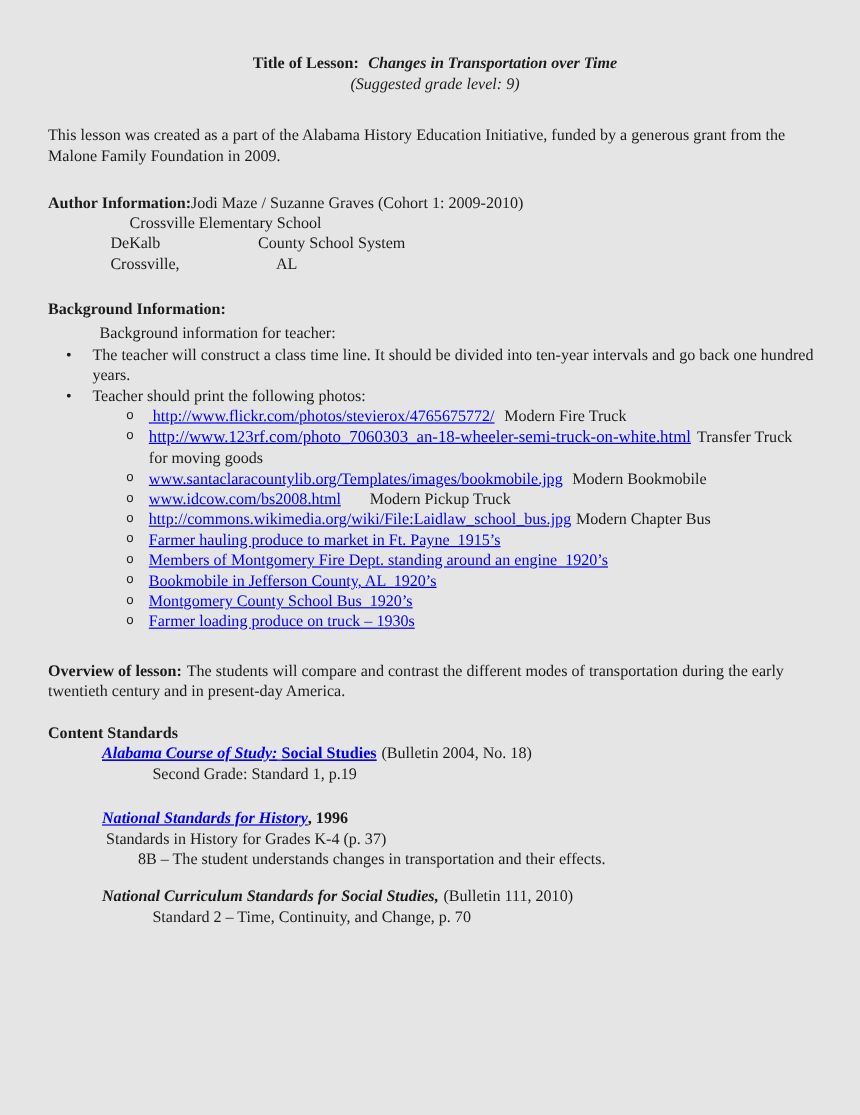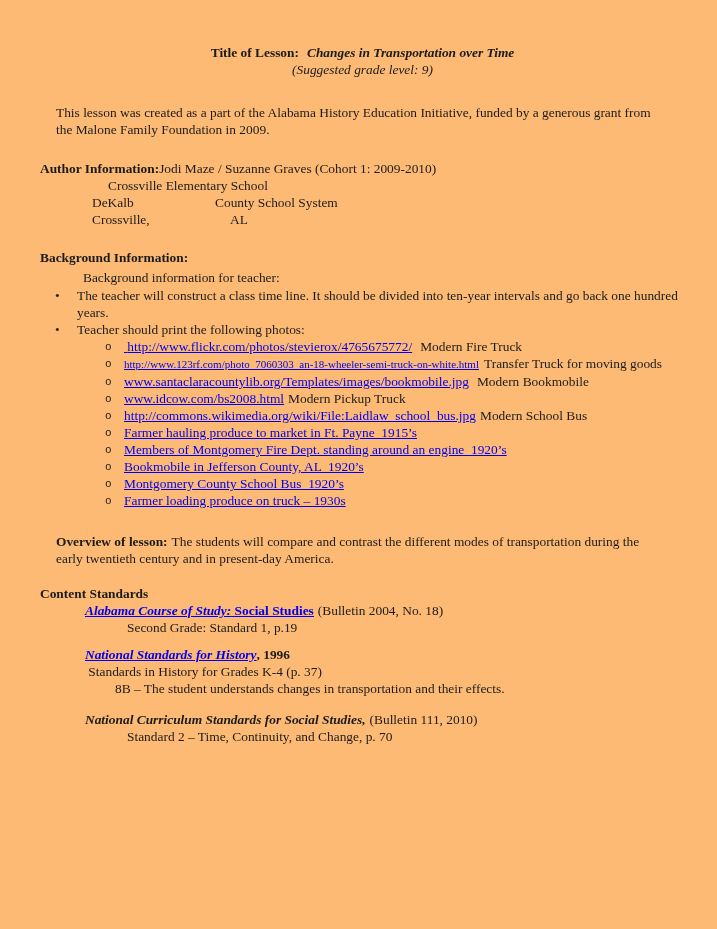--- a/index.html
+++ b/index.html
@@ -1,41 +1,41 @@
 <!DOCTYPE html>
 <html><head>
 <meta charset="utf-8">
 <style>
   html,body{margin:0;padding:0;background:#ffffff;}
   .page{
     position:relative;
     width:717px;height:929px;
     box-sizing:border-box;
-    background:#fdba74;
+    background:#e5e5e5;
     padding:44px 32px 0 40px;
     font-family:"Liberation Serif","DejaVu Serif",serif;
     font-size:13.4px;
     line-height:17px;
     color:#1b1b1b;
     overflow:hidden;
   }
-  p{margin:16px;}
+  p{margin:0;}
   .b{font-weight:bold;}
   .i{font-style:italic;}
   .bi{font-weight:bold;font-style:italic;}
   .center{text-align:center;}
   .pre{white-space:pre-wrap;}
   .lnk{color:#0000EE;text-decoration:underline;cursor:pointer;white-space:pre-wrap;}
   .lnk .pre{text-decoration:underline;}
-  .small-url{font-size:11px;}
+  .small-url{font-size:14px;}
   
-  .mt1{margin-top:1px;}.mt3{margin-top:3px;}.mt10{margin-top:10px;}.mt14{margin-top:14px;}
+  .mt1{margin-top:1px;}.mt3{margin-top:3px;}.mt10{margin-top:20px;}.mt14{margin-top:14px;}
   .mt18{margin-top:18px;}.mt21{margin-top:21px;}.mt22{margin-top:22px;}.mt24{margin-top:24px;}.mt26{margin-top:26px;}
   
-  .ml4{margin-left:4px;}.ml5{margin-left:5px;}.ml8{margin-left:8px;}.ml12{margin-left:4px;}
+  .ml4{margin-left:4px;}.ml5{margin-left:5px;}.ml8{margin-left:8px;}.ml12{margin-left:24px;}
   .ind43{margin-left:43px;}.ind45{margin-left:45px;}.ind75{margin-left:75px;}
   .ind87{margin-left:87px;}.ind130{margin-left:68px;}
   
   .li1{position:relative;margin-left:37px;margin-right:-14px;}
   .li1>.mk{position:absolute;left:-22px;top:0;}
   .li2{position:relative;margin-left:84px;margin-right:-14px;}
   .li2>.mk{position:absolute;left:-19px;top:1px;font-family:"Liberation Mono","DejaVu Sans Mono",monospace;font-size:11px;}
   .w550{max-width:552px;}
   
   .authrow{position:relative;height:17px;text-align:center;}
@@ -67,21 +67,21 @@
   <div class="b mt21">Background Information:</div>
   <div class="ind43 mt3">Background information for teacher:</div>
 
   <div class="li1 mt1"><span class="mk">•</span><span class="pre">The teacher will construct a class time line. It should be divided into ten-year intervals and go back one hundred years.</span></div>
   <div class="li1"><span class="mk">•</span><span class="pre">Teacher should print the following photos:</span></div>
 
   <div class="li2"><span class="mk">o</span><a class="lnk"> http://www.flickr.com/photos/stevierox/4765675772/</a><span class="pre ml8">Modern Fire Truck</span></div>
   <div class="li2 w550"><span class="mk">o</span><a class="lnk small-url">http://www.123rf.com/photo_7060303_an-18-wheeler-semi-truck-on-white.html</a><span class="pre ml5">Transfer Truck for moving goods</span></div>
   <div class="li2"><span class="mk">o</span><a class="lnk">www.santaclaracountylib.org/Templates/images/bookmobile.jpg</a><span class="pre ml8">Modern Bookmobile</span></div>
   <div class="li2"><span class="mk">o</span><a class="lnk">www.idcow.com/bs2008.html</a><span class="pre ml12">Modern Pickup Truck</span></div>
-  <div class="li2"><span class="mk">o</span><a class="lnk">http://commons.wikimedia.org/wiki/File:Laidlaw_school_bus.jpg</a><span class="pre ml4">Modern School Bus</span></div>
+  <div class="li2"><span class="mk">o</span><a class="lnk">http://commons.wikimedia.org/wiki/File:Laidlaw_school_bus.jpg</a><span class="pre ml4">Modern Chapter Bus</span></div>
   <div class="li2"><span class="mk">o</span><a class="lnk">Farmer hauling produce to market in Ft. Payne  1915’s</a></div>
   <div class="li2"><span class="mk">o</span><a class="lnk">Members of Montgomery Fire Dept. standing around an engine  1920’s</a></div>
   <div class="li2"><span class="mk">o</span><a class="lnk">Bookmobile in Jefferson County, AL  1920’s</a></div>
   <div class="li2"><span class="mk">o</span><a class="lnk">Montgomery County School Bus  1920’s</a></div>
   <div class="li2"><span class="mk">o</span><a class="lnk">Farmer loading produce on truck – 1930s</a></div>
 
   <p class="mt24"><span class="b pre">Overview of lesson:</span><span class="pre ml4">The students will compare and contrast the different modes of transportation during the early twentieth century and in present-day America.</span></p>
 
   <div class="b mt18">Content Standards</div>
   <div class="ind45"><a class="lnk"><span class="bi pre">Alabama Course of Study:</span> <span class="b pre">Social Studies</span></a><span class="pre ml4">(Bulletin 2004, No. 18)</span></div>

